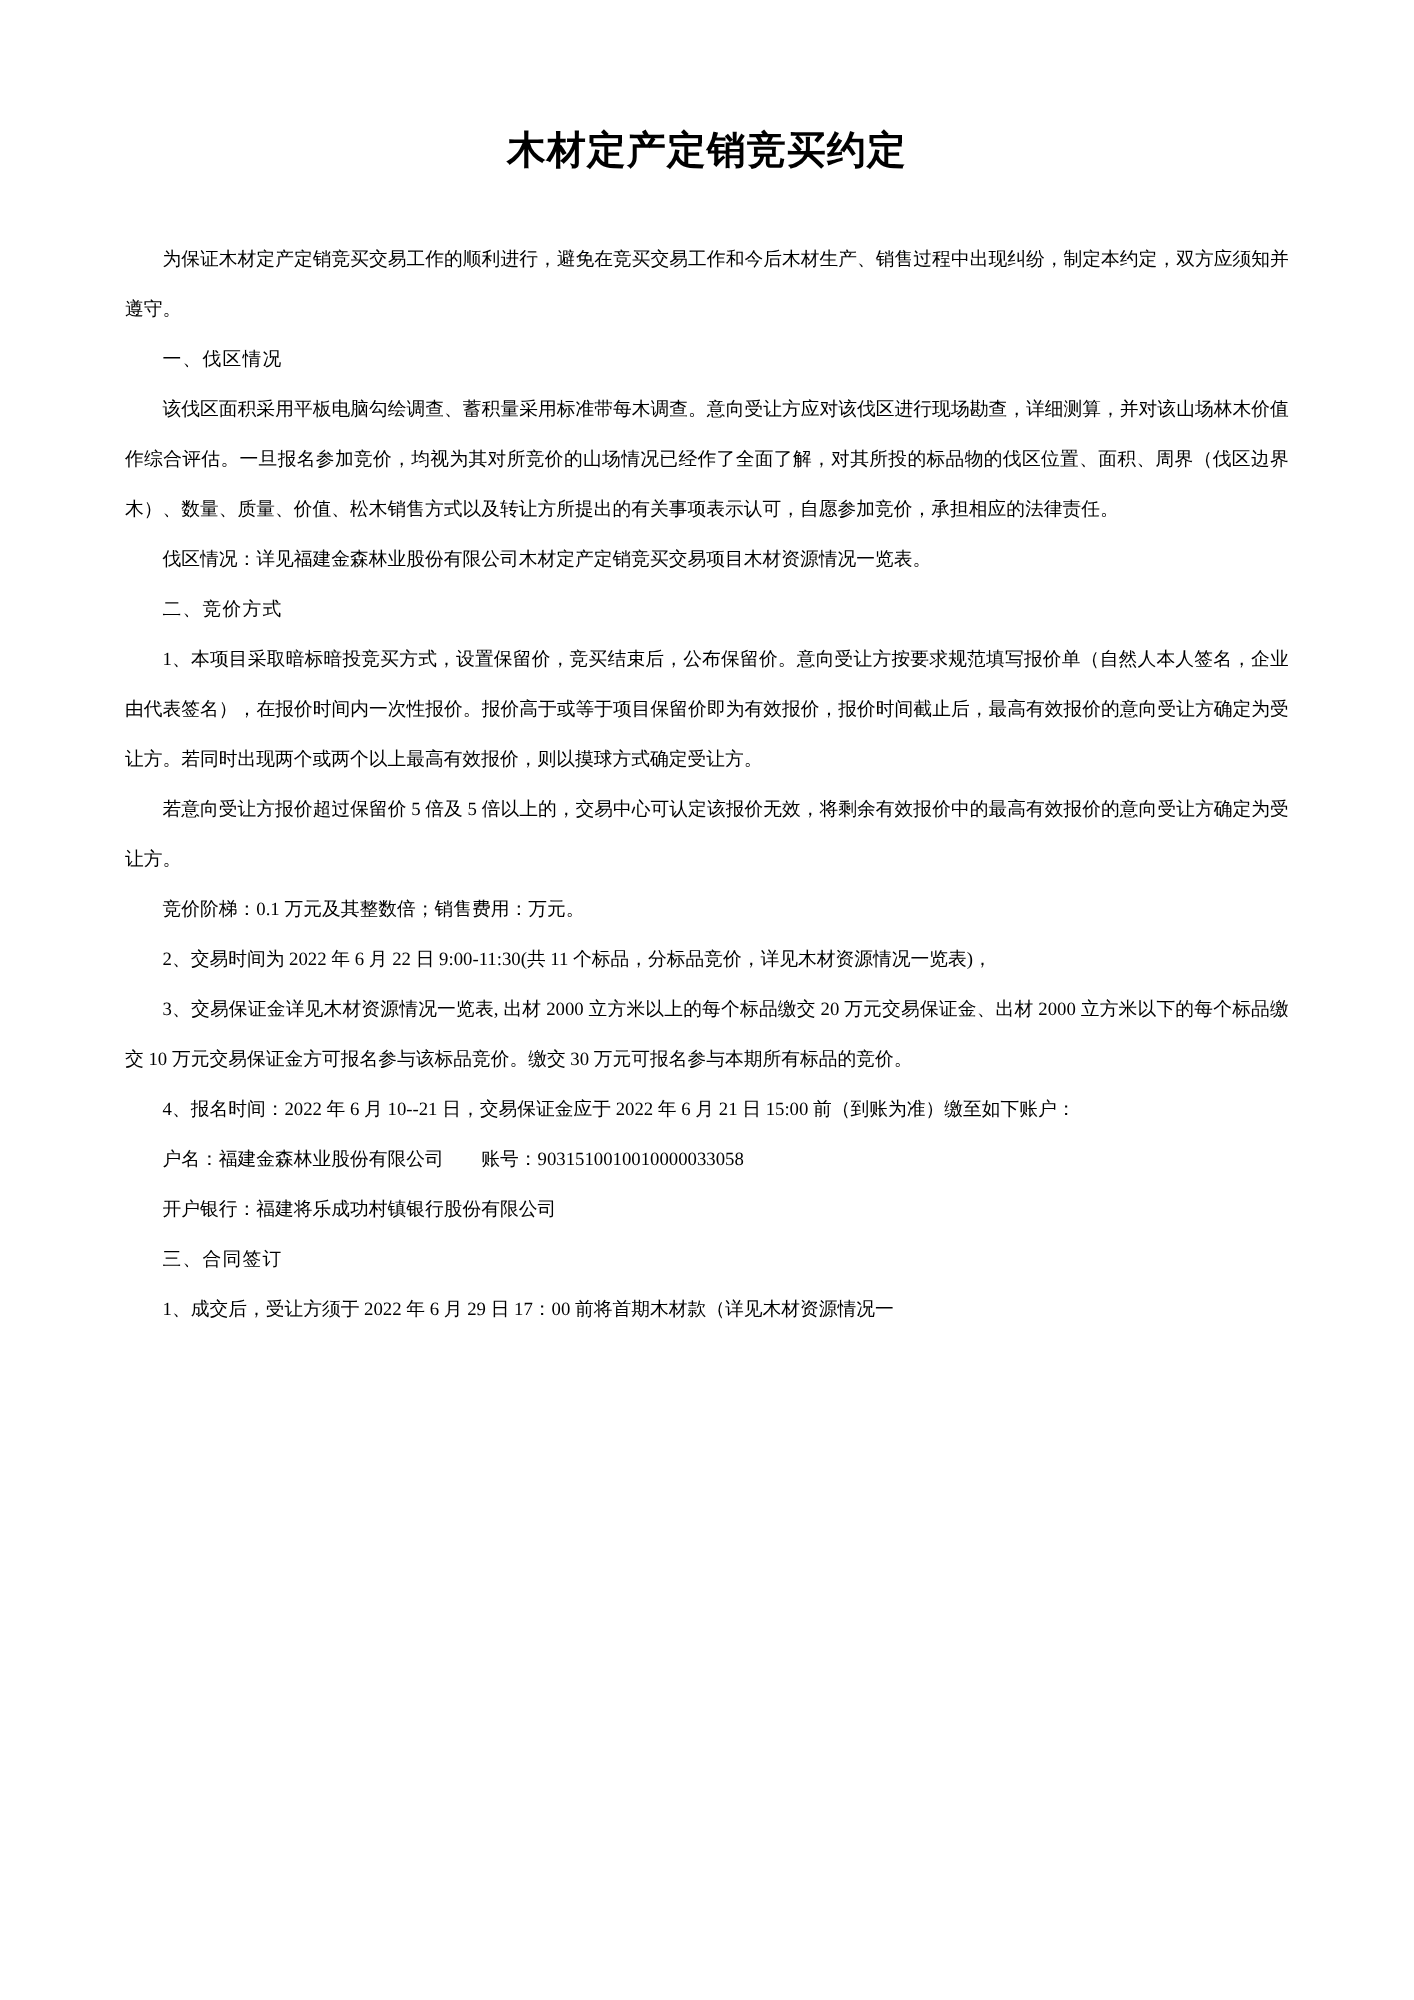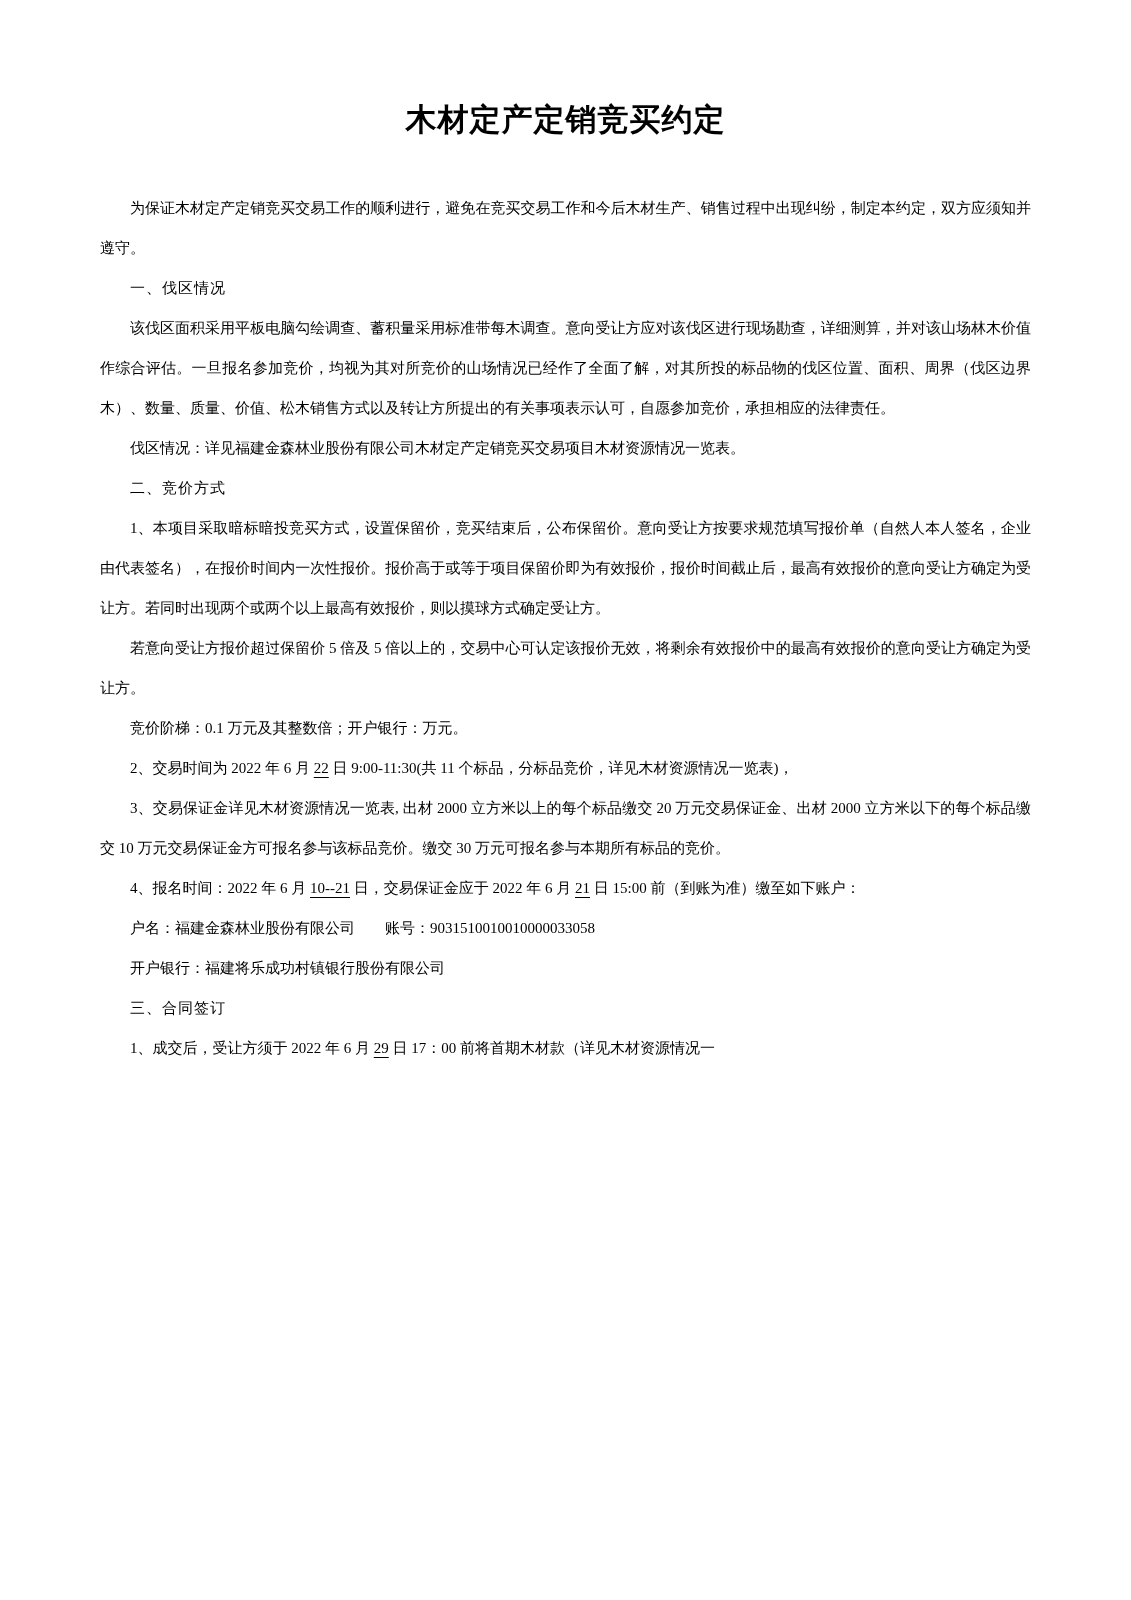--- a/index.html
+++ b/index.html
@@ -31,21 +31,21 @@
     font-size: 15px;
     line-height: 40px;
     text-indent: 2em;
     text-align: justify;
   }
   .content p.h {
     font-weight: normal;
     font-family: "Liberation Sans", "DejaVu Sans", sans-serif;
     letter-spacing: 1px;
   }
-  .u { text-decoration: underline; text-underline-offset: 4px; }
+  .u { text-underline-offset: 4px; }
   .footer {
     position: absolute;
     top: 1476px;
     left: 0;
     right: 0;
     text-align: center;
     font-size: 19px;
     letter-spacing: 2px;
   }
 </style>
@@ -59,21 +59,21 @@
 
     <p>为保证木材定产定销竞买交易工作的顺利进行，避免在竞买交易工作和今后木材生产、销售过程中出现纠纷，制定本约定，双方应须知并遵守。</p>
 
     <p class="h">一、伐区情况</p>
     <p>该伐区面积采用平板电脑勾绘调查、蓄积量采用标准带每木调查。意向受让方应对该伐区进行现场勘查，详细测算，并对该山场林木价值作综合评估。一旦报名参加竞价，均视为其对所竞价的山场情况已经作了全面了解，对其所投的标品物的伐区位置、面积、周界（伐区边界木）、数量、质量、价值、松木销售方式以及转让方所提出的有关事项表示认可，自愿参加竞价，承担相应的法律责任。</p>
     <p>伐区情况：详见福建金森林业股份有限公司木材定产定销竞买交易项目木材资源情况一览表。</p>
 
     <p class="h">二、竞价方式</p>
     <p>1、本项目采取暗标暗投竞买方式，设置保留价，竞买结束后，公布保留价。意向受让方按要求规范填写报价单（自然人本人签名，企业由代表签名），在报价时间内一次性报价。报价高于或等于项目保留价即为有效报价，报价时间截止后，最高有效报价的意向受让方确定为受让方。若同时出现两个或两个以上最高有效报价，则以摸球方式确定受让方。</p>
     <p>若意向受让方报价超过保留价 5 倍及 5 倍以上的，交易中心可认定该报价无效，将剩余有效报价中的最高有效报价的意向受让方确定为受让方。</p>
-    <p>竞价阶梯：0.1 万元及其整数倍；开户银行：万元。</p>
+    <p>竞价阶梯：0.1 万元及其整数倍；销售费用：万元。</p>
 
     <p><span>2、交易时间为 2022 年 6 月 </span><span class="u">22</span><span> 日 9:00-11:30(共 11 个标品，分标品竞价，详见木材资源情况一览表)，</span></p>
 
     <p>3、交易保证金详见木材资源情况一览表, 出材 2000 立方米以上的每个标品缴交 20 万元交易保证金、出材 2000 立方米以下的每个标品缴交 10 万元交易保证金方可报名参与该标品竞价。缴交 30 万元可报名参与本期所有标品的竞价。</p>
 
     <p><span>4、报名时间：2022 年 6 月 </span><span class="u">10--21</span><span> 日，交易保证金应于 2022 年 6 月 </span><span class="u">21</span><span> 日 15:00 前（到账为准）缴至如下账户：</span></p>
 
     <p><span>户名：</span><span>福建金森林业股份有限公司</span><span>　　</span><span>账号：</span><span>9031510010010000033058</span></p>
 
     <p>开户银行：福建将乐成功村镇银行股份有限公司</p>

